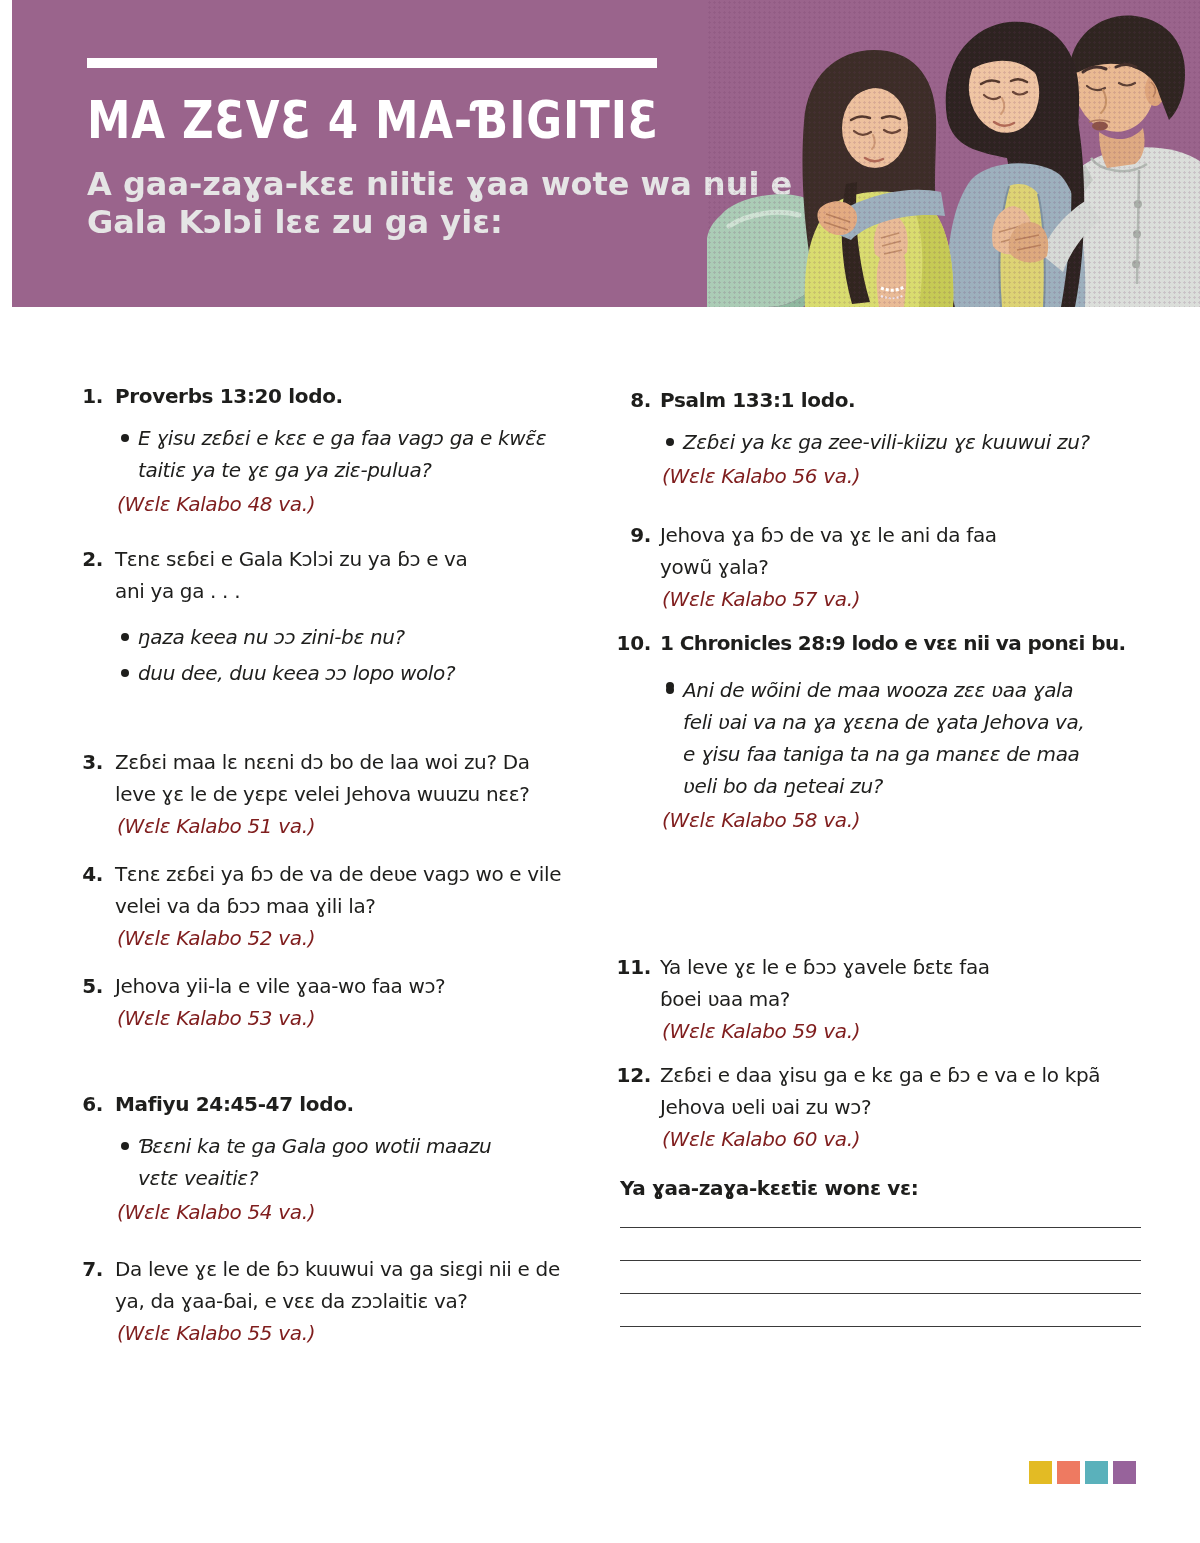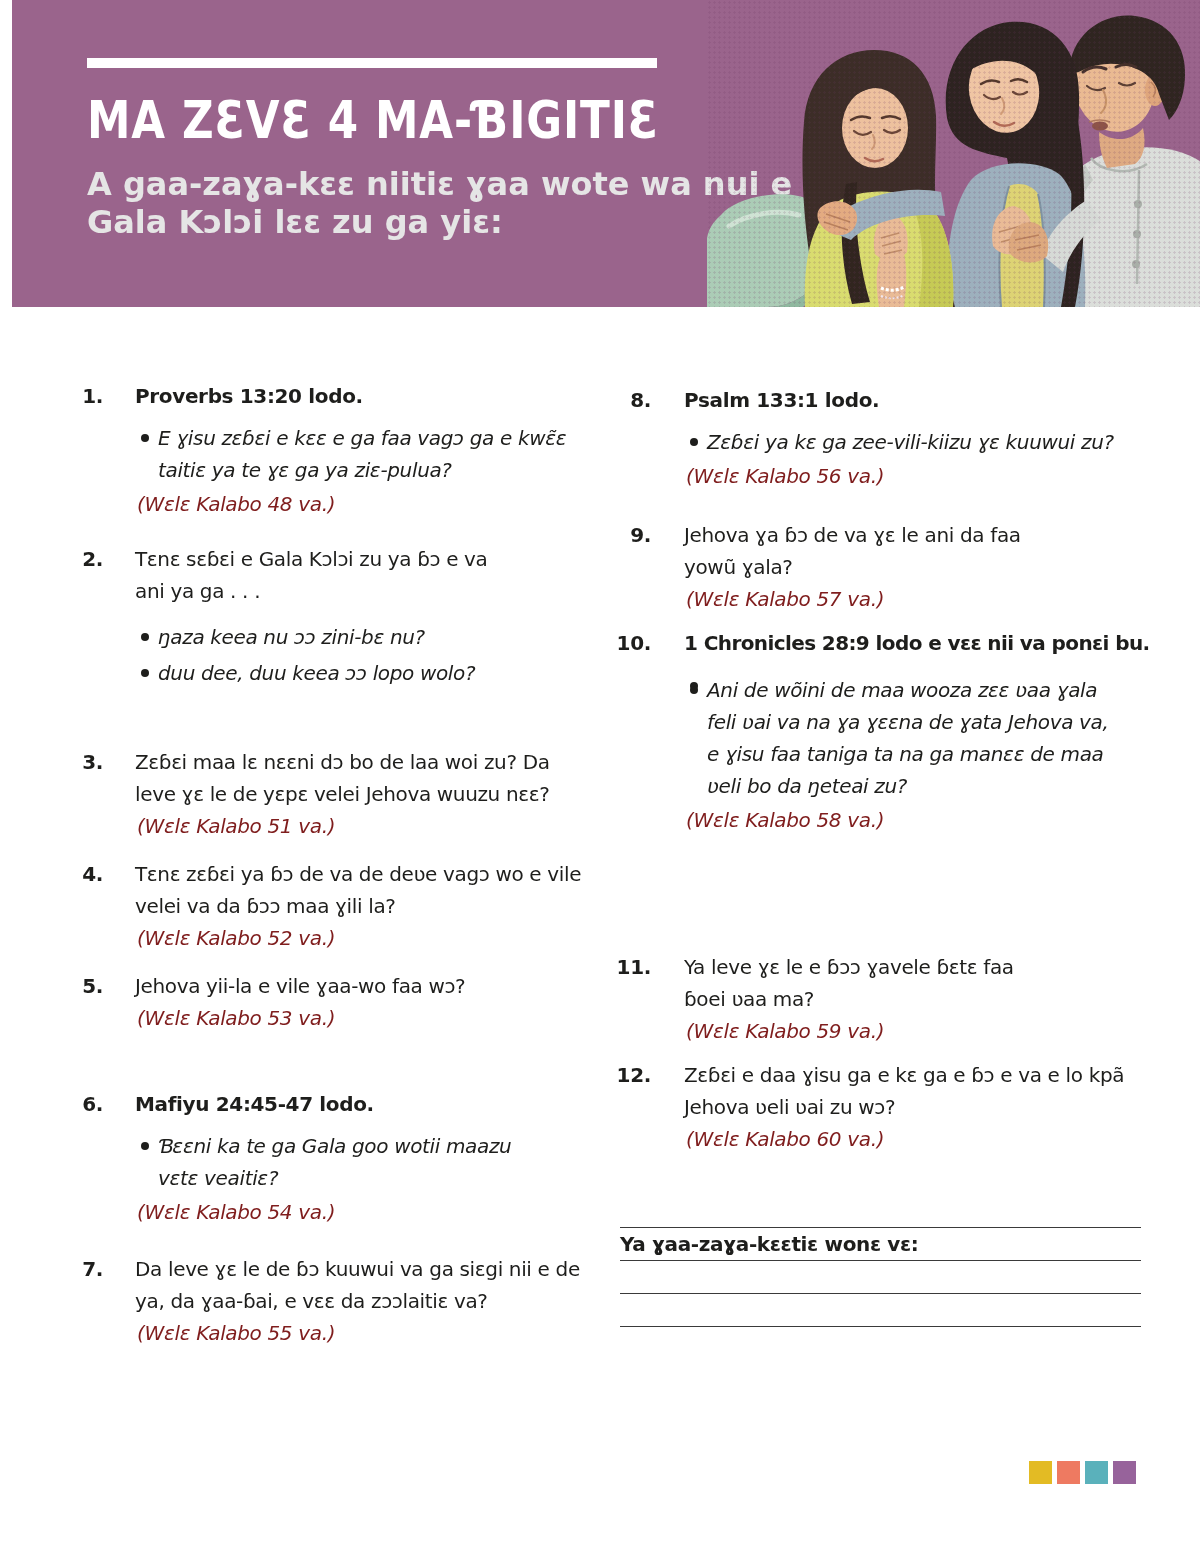--- a/index.html
+++ b/index.html
@@ -39,37 +39,37 @@
     background-image:radial-gradient(circle,rgba(110,55,100,0.16) 1px,transparent 1.4px);
     background-size:5px 5px;pointer-events:none;
   }
   
   .q{position:absolute;width:545px;font-size:20px;line-height:32px;letter-spacing:-0.35px;}
   .colL{left:75px;}
   .colR{left:600px;}
   .q-num{position:absolute;left:0;top:0;font-weight:bold;text-align:right;}
   .colL .q-num{width:28px;}
   .colR .q-num{width:51px;}
-  .colL .q-body{margin-left:60px;}
-  .colR .q-body{margin-left:84px;}
+  .colL .q-body{margin-left:40px;}
+  .colR .q-body{margin-left:60px;}
   .q-line{display:block;white-space:nowrap;}
   .b{font-weight:bold;}
   .bullets{margin-top:10px;}
   .bullet{display:flex;font-style:italic;}
   .bullet + .bullet{margin-top:4px;}
   .dot{width:23px;flex:0 0 23px;position:relative;}
   .dot:before{
     content:"";position:absolute;left:6px;top:12px;width:8px;height:8px;
     border-radius:50%;background:#1e1e1c;
   }
   .q-ref{display:block;white-space:nowrap;font-style:italic;color:#7f1d1d;padding-left:2px;}
   .after-bullets{margin-top:2px;}
   
   .notes-heading{
-    position:absolute;left:620px;top:1228px;
+    position:absolute;left:620px;top:1172px;
     font-size:20px;font-weight:bold;line-height:32px;white-space:nowrap;letter-spacing:-0.35px;
   }
   .answer-line{
     position:absolute;left:620px;width:521px;height:0;
     border-top:1.6px solid #3a3a3a;
   }
   .squares{position:absolute;left:1029px;top:1461px;display:flex;gap:5px;}
   .square{width:23px;height:23px;}
 </style>
 </head>

